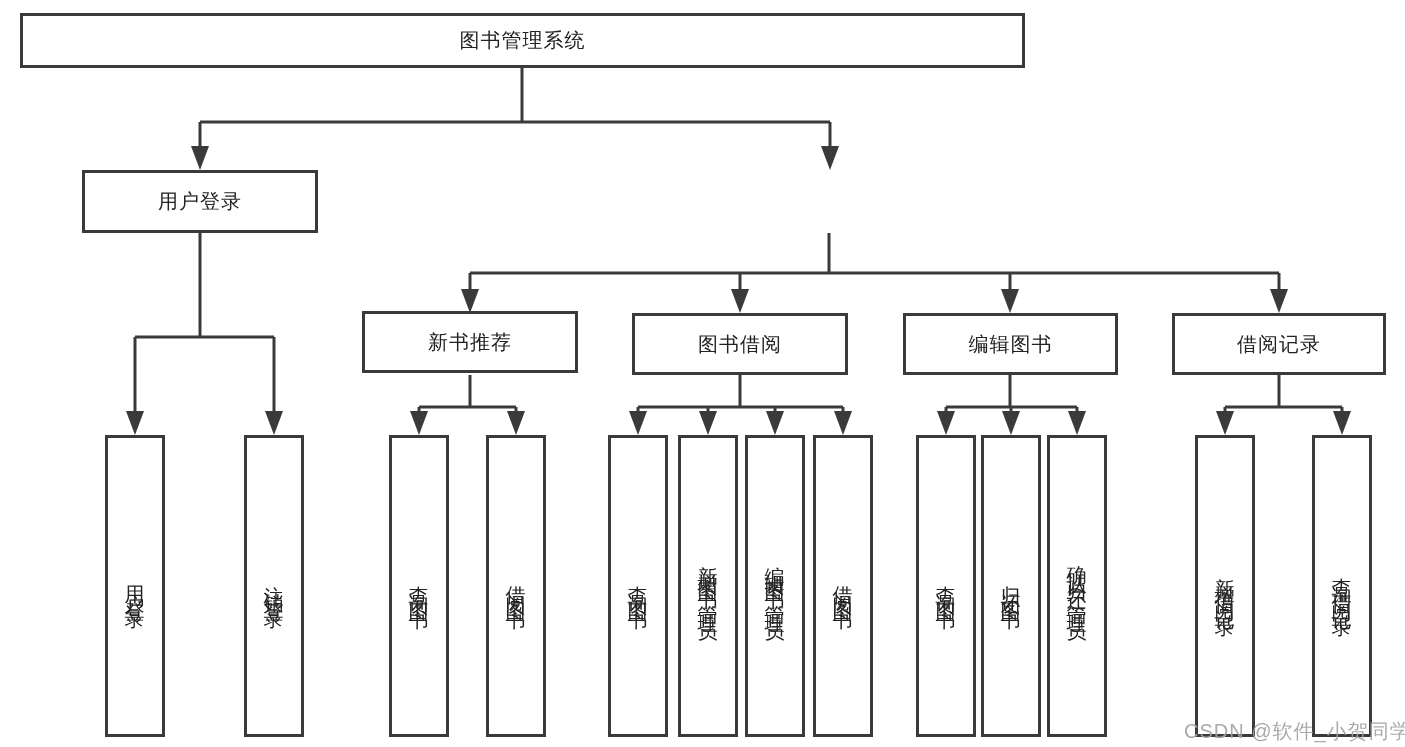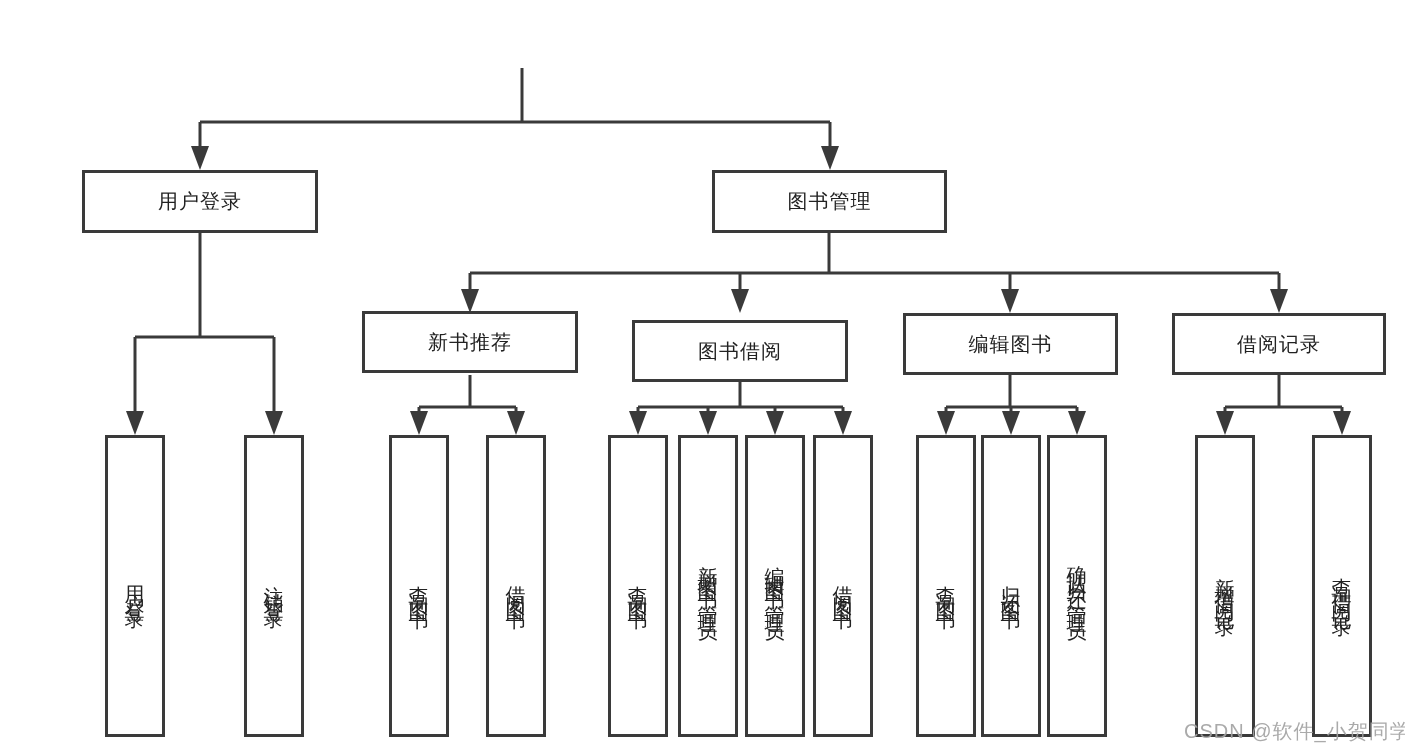--- a/index.html
+++ b/index.html
@@ -136,26 +136,26 @@
     <g>
       <line x1="1279" y1="375" x2="1279" y2="407"></line>
       <line x1="1225" y1="407" x2="1342" y2="407"></line>
       <line x1="1225" y1="407" x2="1225" y2="415"></line>
       <polygon points="1216,411 1234,411 1225,435"></polygon>
       <line x1="1342" y1="407" x2="1342" y2="415"></line>
       <polygon points="1333,411 1351,411 1342,435"></polygon>
     </g>
   </svg>
 
+  <div class="node" style="left:20px;top:13px;width:1005px;height:55px;">图书管理系统</div>
 
   <div class="node" style="left:82px;top:170px;width:236px;height:63px;">用户登录</div>
-  <div class="node" style="left:712px;top:170px;width:235px;height:63px;">图书管理</div>
 
   <div class="node" style="left:362px;top:311px;width:216px;height:62px;">新书推荐</div>
-  <div class="node" style="left:632px;top:313px;width:216px;height:62px;margin-top:7px;">图书借阅</div>
+  <div class="node" style="left:632px;top:313px;width:216px;height:62px;">图书借阅</div>
   <div class="node" style="left:903px;top:313px;width:215px;height:62px;">编辑图书</div>
   <div class="node" style="left:1172px;top:313px;width:214px;height:62px;">借阅记录</div>
 
   <div class="leaf" style="left:105px;">
     <span>用户登录</span>
   </div>
   <div class="leaf" style="left:244px;">
     <span>注销登录</span>
   </div>
 

